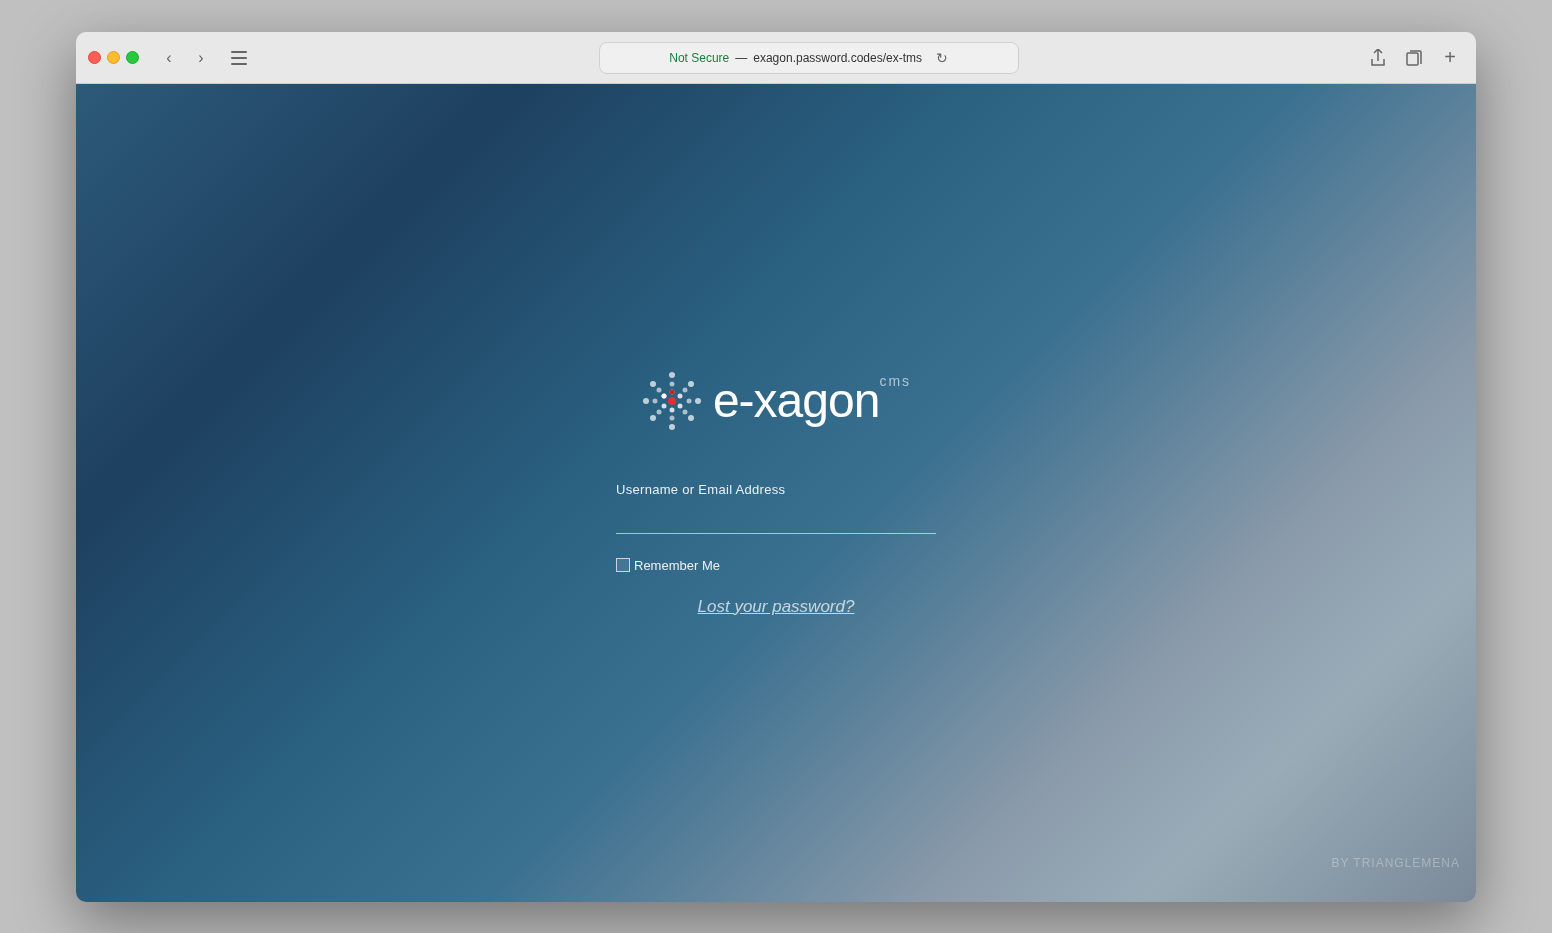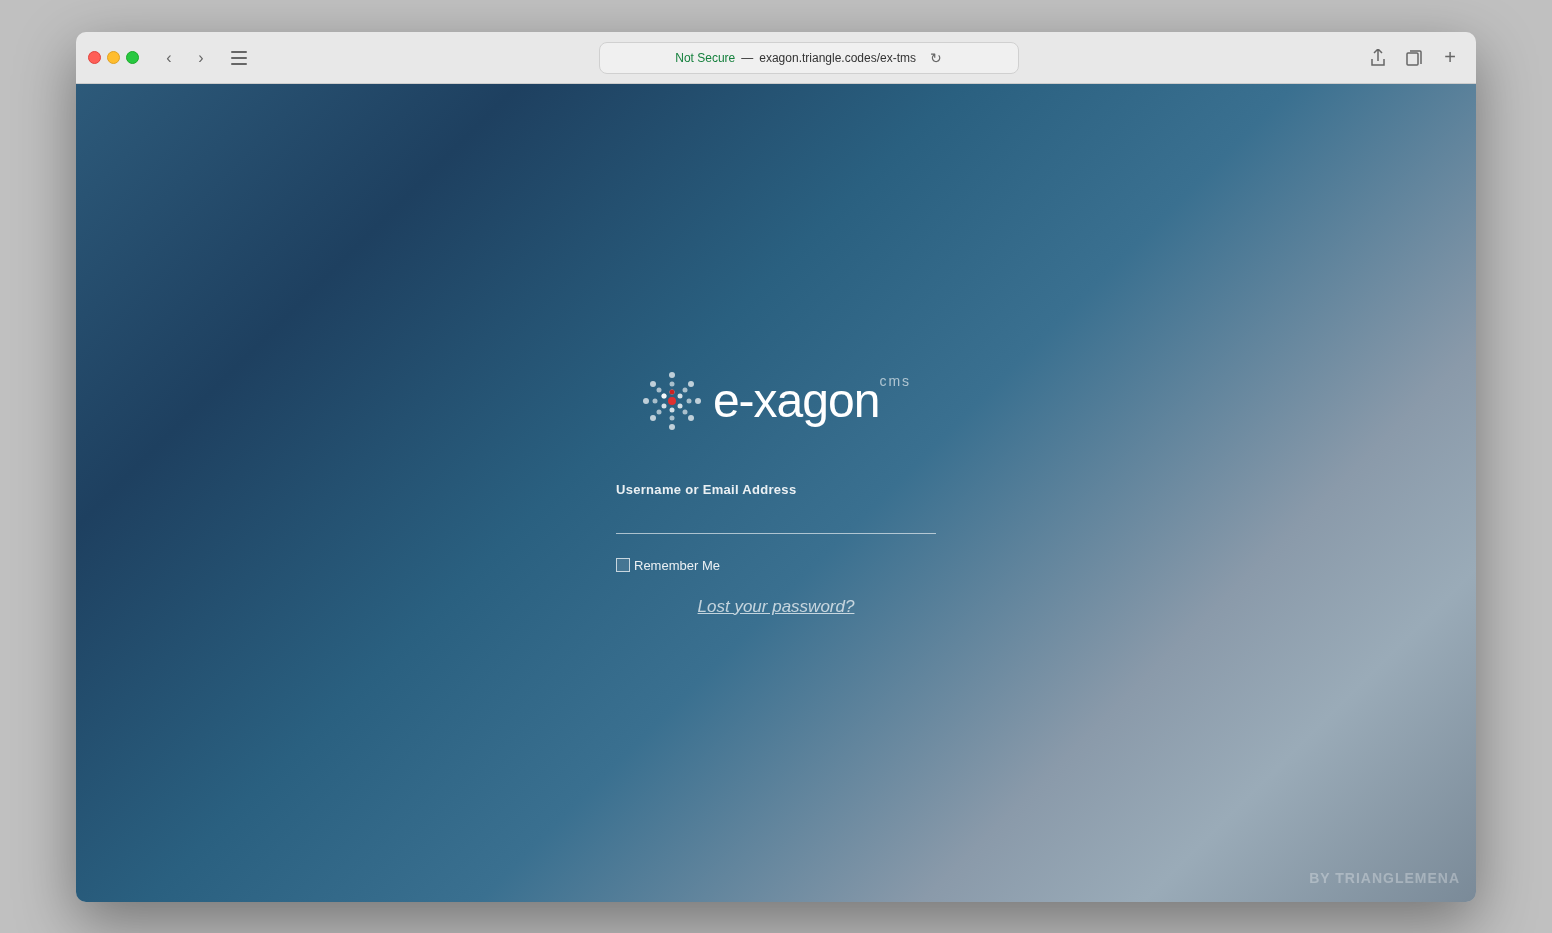--- a/index.html
+++ b/index.html
@@ -188,21 +188,21 @@
 
     
     .form-group {
       width: 100%;
       margin-bottom: 24px;
     }
 
     .form-label {
       color: rgba(255,255,255,0.9);
       font-size: 13px;
-      font-weight: 700;
+      font-weight: 400;
       display: block;
       margin-bottom: 8px;
       letter-spacing: 0.3px;
     }
 
     .form-input {
       width: 100%;
       background: transparent;
       border: none;
       border-bottom: 1px solid rgba(255,255,255,0.6);
@@ -260,26 +260,25 @@
       color: rgba(255,255,255,0.7);
       font-size: 17px;
       text-decoration: underline;
       cursor: pointer;
       font-style: italic;
     }
 
     
     .watermark {
       position: absolute;
-      bottom: 16px;
+      bottom: 32px;
       right: 16px;
       color: rgba(255,255,255,0.3);
-      font-size: 14px;
+      font-size: 12px;
       letter-spacing: 1px;
-      font-weight: bold;
     }
 
     
     .logo-dots {
       display: flex;
       align-items: center;
     }
   </style>
 </head>
 <body>
@@ -300,21 +299,21 @@
       <svg width="16" height="14" viewBox="0 0 16 14" fill="#666">
         <rect y="0" width="16" height="2" rx="1"></rect>
         <rect y="6" width="16" height="2" rx="1"></rect>
         <rect y="12" width="16" height="2" rx="1"></rect>
       </svg>
     </button>
     <div class="address-bar-container">
       <div class="address-bar">
         <span class="not-secure">Not Secure</span>
         <span class="address-text">—</span>
-        <span class="address-text">exagon.triangle.codes/ex-tms</span>
+        <span class="address-text">exagon.password.codes/ex-tms</span>
         <span class="reload-btn">↻</span>
       </div>
     </div>
     <div class="toolbar-right">
       <button class="toolbar-icon-btn">
         <svg width="16" height="18" viewBox="0 0 16 18" fill="none" stroke="#666" stroke-width="1.5">
           <path d="M8 1v11M4 4l4-4 4 4M2 10v6h12v-6"></path>
         </svg>
       </button>
       <button class="toolbar-icon-btn">

